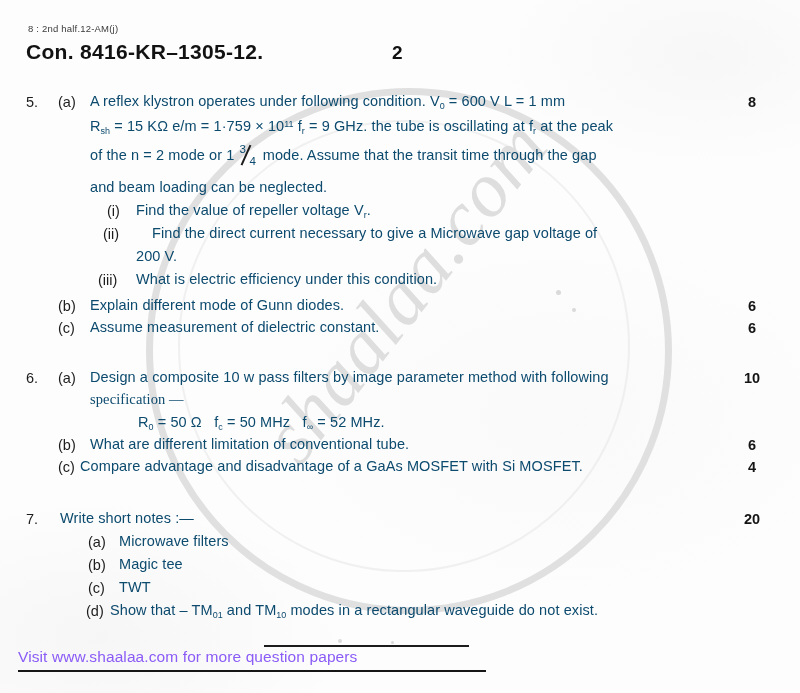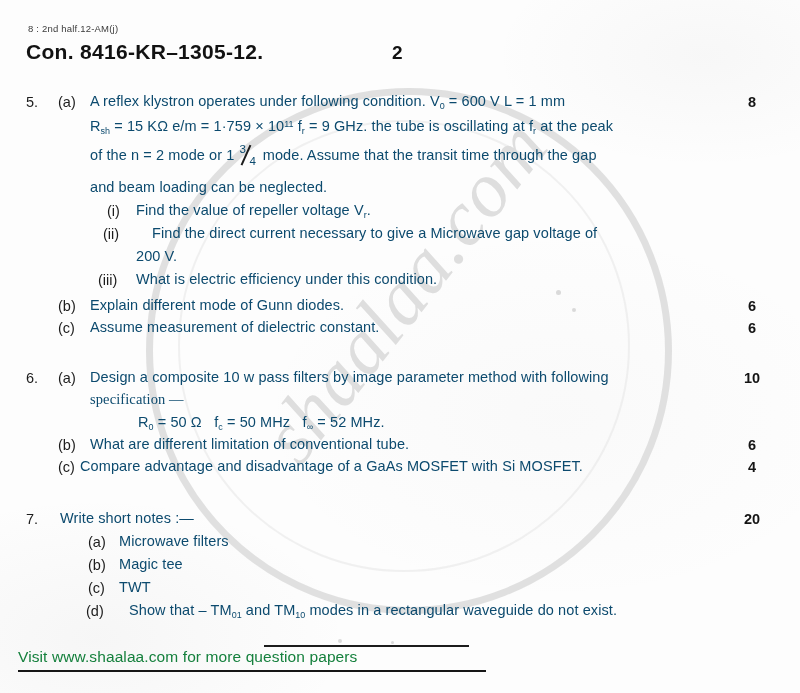--- a/index.html
+++ b/index.html
@@ -184,21 +184,21 @@
     left: 264px;
     top: 645px;
     width: 205px;
     height: 2px;
     background: #1c1c1c;
   }
   #footer-text {
     left: 18px;
     top: 648px;
     font-size: 15.5px;
-    color: #15803d;
+    color: #8b5cf6;
     letter-spacing: 0.1px;
   }
   #footer-underline {
     left: 18px;
     top: 670px;
     width: 468px;
     height: 2px;
     background: #161616;
   }
   .speck {
@@ -275,19 +275,19 @@
   <div class="qtext" style="left:60px;  top:511px;">Write short notes :—</div>
   <div class="marks" style="left:744px; top:511px;">20</div>
 
   <div class="qlabel" style="left:88px;  top:534px;">(a)</div>
   <div class="qtext" style="left:119px; top:534px;">Microwave filters</div>
   <div class="qlabel" style="left:88px;  top:557px;">(b)</div>
   <div class="qtext" style="left:119px; top:557px;">Magic tee</div>
   <div class="qlabel" style="left:88px;  top:580px;">(c)</div>
   <div class="qtext" style="left:119px; top:580px;">TWT</div>
   <div class="qlabel" style="left:86px;  top:603px;">(d)</div>
-  <div class="qtext" style="left:129px; top:603px;">Show that – TM<sub>01</sub> and TM<sub>10</sub> modes in a rectangular waveguide do not exist.</div>
+  <div class="qtext" style="left:110px; top:603px;">Show that – TM<sub>01</sub> and TM<sub>10</sub> modes in a rectangular waveguide do not exist.</div>
 
   <div class="abs" id="footer-rule"></div>
   <div class="abs" id="footer-text">Visit www.shaalaa.com for more question papers</div>
   <div class="abs" id="footer-underline"></div>
 
 </div>
 
 </body></html>

